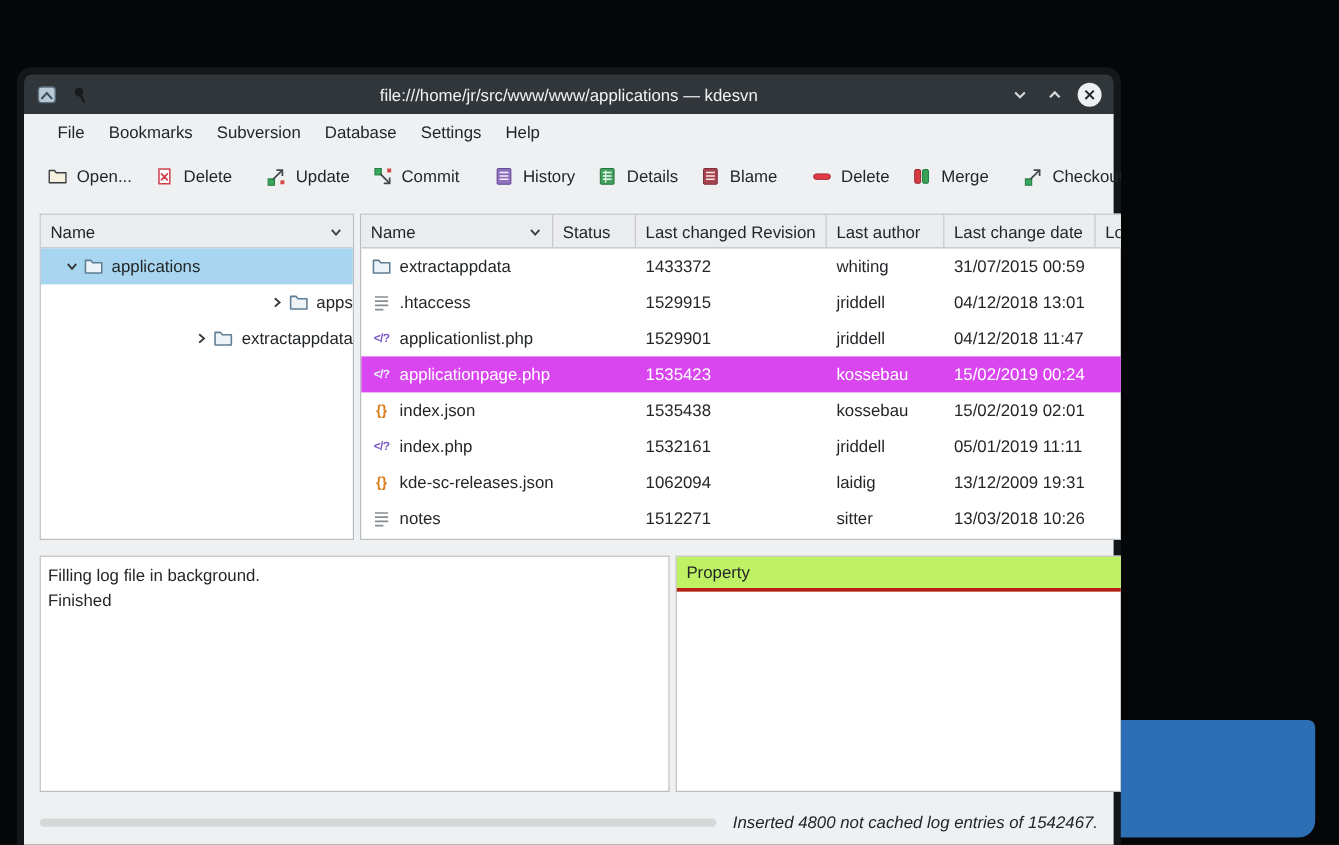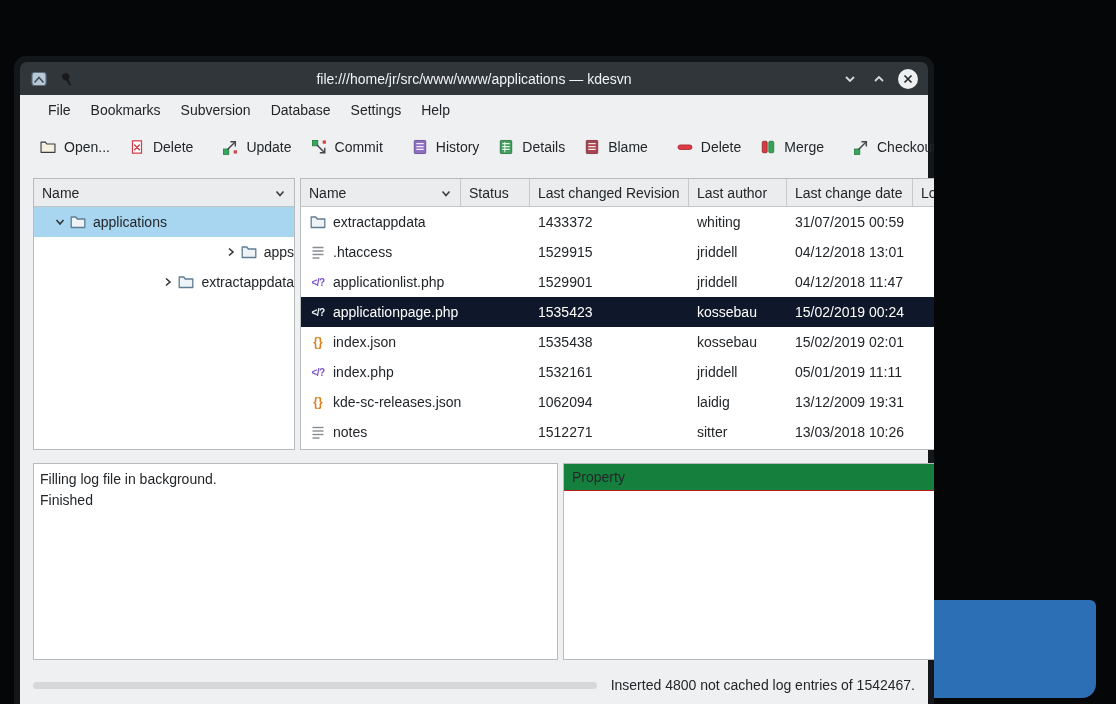--- a/index.html
+++ b/index.html
@@ -50,42 +50,42 @@
 
   
   .files-panel{left:280px;top:83px;width:780px;height:272px;}
   .fhead{display:grid;grid-template-columns:160px 69px 159px 98px 126px 1fr;height:27px;
     background:#ebeced;border-bottom:1px solid #c3c5c7;}
   .hcell{display:flex;align-items:center;padding:0 8px;border-right:1px solid #c6c8ca;overflow:hidden;white-space:nowrap;}
   .hcell:last-child{border-right:none;}
   .hcell.namecol{justify-content:space-between;}
   .frows{position:absolute;top:28px;left:0;right:13px;bottom:1px;overflow:hidden;}
   .frow{display:grid;grid-template-columns:160px 69px 159px 98px 126px 1fr;height:30px;align-items:center;}
-  .frow.selected{background:#0f172a;color:#fff;}
+  .frow.selected{background:#d946ef;color:#fff;}
   .fcell{padding:0 8px;white-space:nowrap;overflow:hidden;display:flex;align-items:center;}
   .fcell .ficon{margin-right:6px;flex:none;}
   .ficon{width:18px;height:18px;display:inline-flex;align-items:center;justify-content:center;}
   .glyph{font-weight:700;width:18px;text-align:center;}
   .glyph-php{color:#7a55c6;font-size:10px;letter-spacing:-0.5px;}
   .glyph-php::before{content:"</?";}
   .glyph-json{color:#db7f1e;font-size:12px;}
   .glyph-json::before{content:"{}";}
   .frow.selected .glyph-php,.frow.selected .glyph-json{color:#eaf6fd;}
   .vscroll{position:absolute;top:28px;right:1px;bottom:1px;width:12px;background:#fcfcfc;border-left:1px solid #e6e7e8;}
   .vthumb{position:absolute;top:2px;left:2px;width:8px;height:86%;border-radius:4px;background:#77b7e0;}
 
   
   .log-panel{left:13px;top:368px;width:525px;height:197px;padding:5px 6px;line-height:1.5;}
   .props-panel{left:543px;top:368px;width:520px;height:197px;}
-  .props-head{display:grid;grid-template-columns:64px 1fr;height:26px;background:#15803d;border-bottom:1px solid #b91c1c;}
+  .props-head{display:grid;grid-template-columns:64px 1fr;height:26px;background:#bef264;border-bottom:3px solid #b91c1c;}
 
   
   .statusbar{position:absolute;left:13px;right:13px;top:577px;height:26px;display:flex;align-items:center;gap:14px;}
   .progress{flex:1;height:7px;border-radius:3.5px;background:#d5d7d8;}
-  .status-text{white-space:nowrap;}
+  .status-text{white-space:nowrap;font-style:italic;}
 </style>
 </head>
 <body>
 
 <div class="screen">
   <div class="blue-strip"></div>
 
   <div class="window">
 
     <div class="titlebar">

